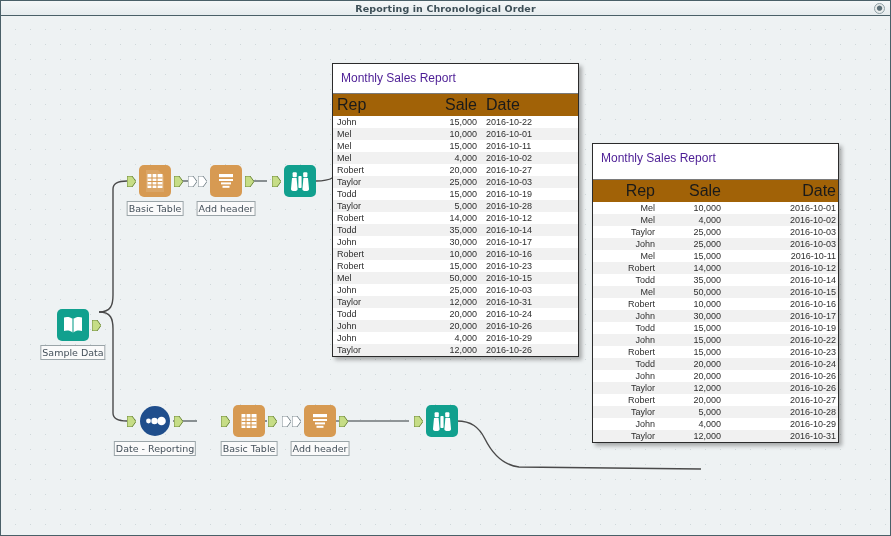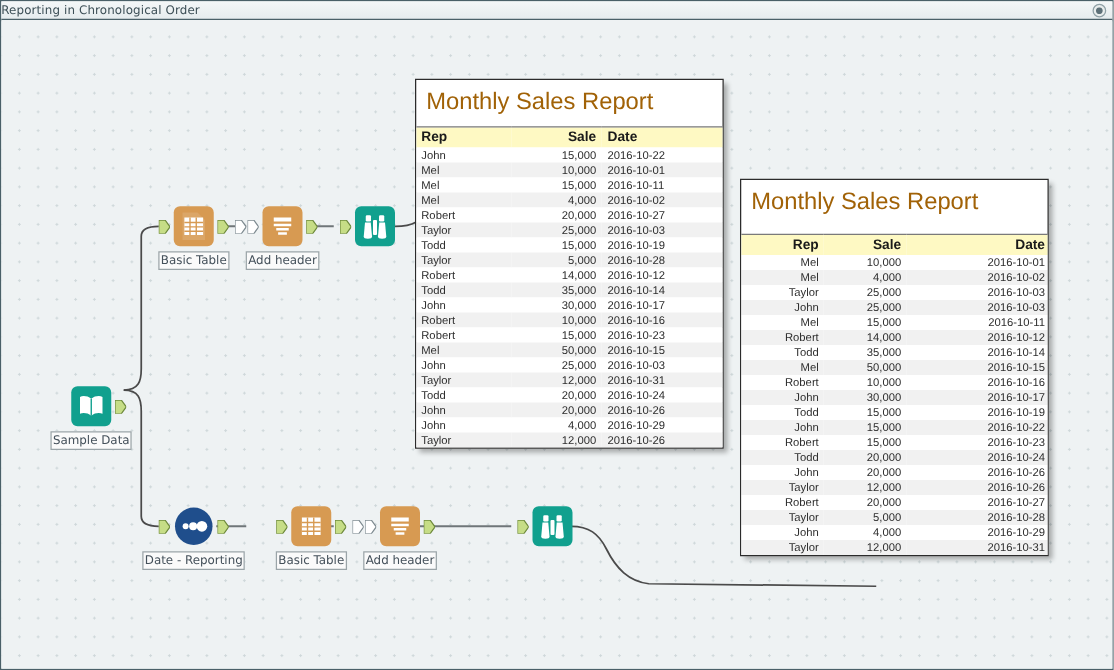--- a/index.html
+++ b/index.html
@@ -16,21 +16,21 @@
     background: #eef2f3;
     overflow: hidden;
   }
 
   
   #titlebar {
     position: absolute; left: 0; top: 0;
     width: 889px; height: 15px;
     background: linear-gradient(to bottom, #f4f7f8 0%, #e6ecee 100%);
     border-bottom: 1px solid #4a6068;
-    display: flex; align-items: center; justify-content: flex-start;
+    display: flex; align-items: center; justify-content: center; font-weight: bold;
   }
   #titlebar .title {
     font-size: 9.5px; color: #3d4f57;
     font-family: "DejaVu Sans", sans-serif;
     letter-spacing: 0.1px;
   }
   #titlebar .tb-btn {
     position: absolute; right: 5px; top: 2px;
     width: 11px; height: 11px; border-radius: 50%;
     background: #e9eded; border: 1px solid #8fa0a6;
@@ -77,29 +77,29 @@
 
   
   .report {
     position: absolute; background: #ffffff;
     border: 1px solid #2b2b2b;
     box-shadow: 3px 3px 4px rgba(0,0,0,0.30);
     font-family: "DejaVu Sans", sans-serif;
     overflow: hidden;
   }
   .report .rtitle {
-    font-size: 19px; color: #a16207;
+    font-size: 12px; color: #4c1d95;
     padding: 7px 8px 8px 8px;
     white-space: nowrap;
     font-family: "Liberation Sans", sans-serif;
   }
   .report table { border-collapse: collapse; width: 100%; table-layout: fixed; }
   .report th {
-    background: #fef9c3; color: #1a1a1a;
-    font-weight: bold; font-size: 11px;
+    background: #a16207; color: #1a1a1a;
+    font-weight: normal; font-size: 16px;
     padding: 2px 4px; white-space: nowrap;
     font-family: "Liberation Sans", sans-serif;
   }
   .report td {
     font-size: 9px; color: #2e2e2e;
     padding: 1px 4px; white-space: nowrap;
     font-family: "Liberation Sans", sans-serif;
   }
   .report tbody tr:nth-child(odd) td { background: #ffffff; }
   .report tbody tr:nth-child(even) td { background: #f1f1f1; }

